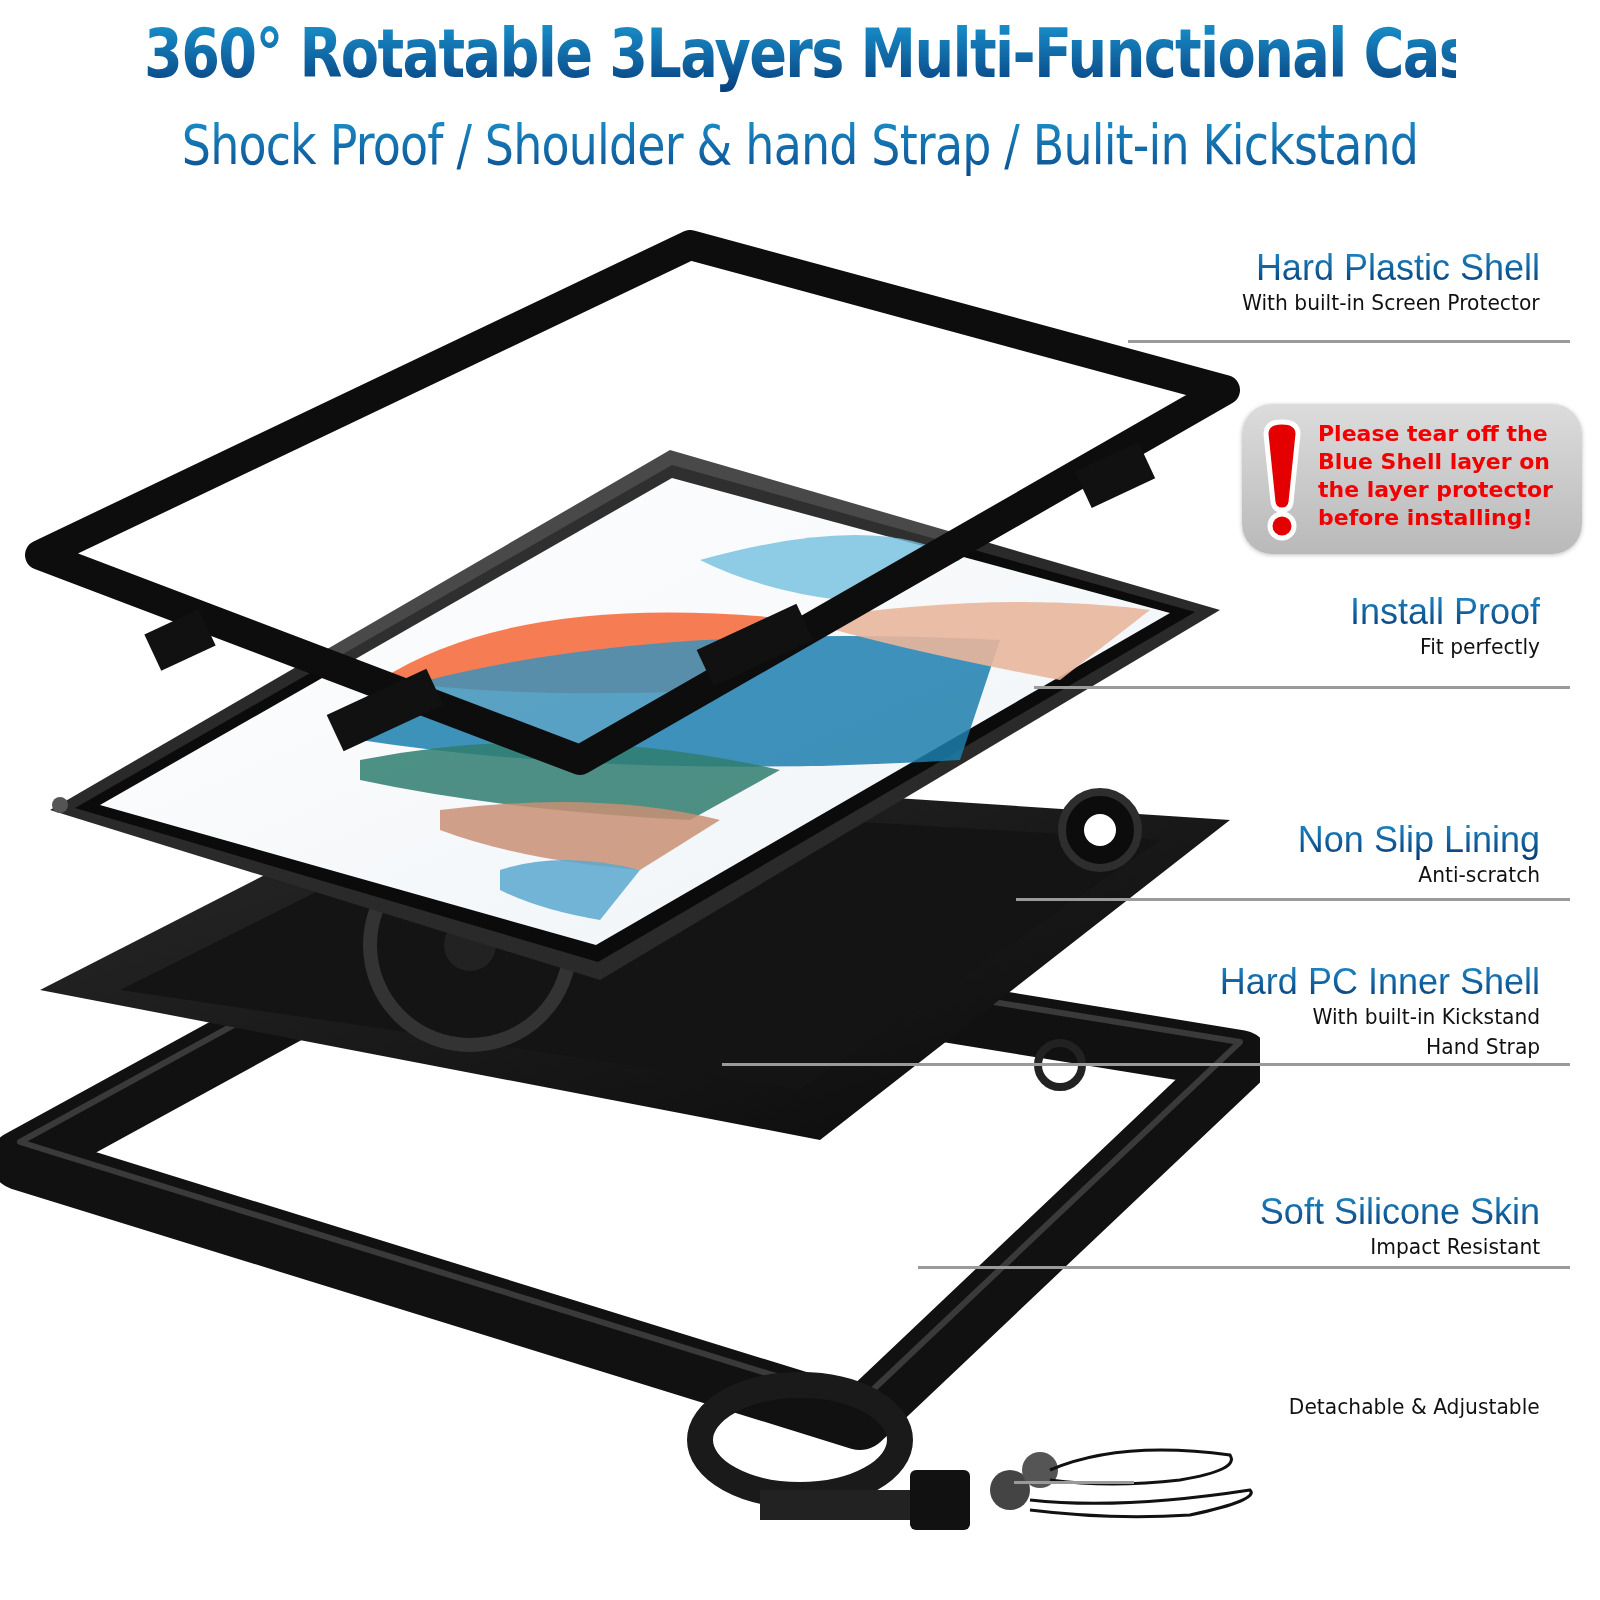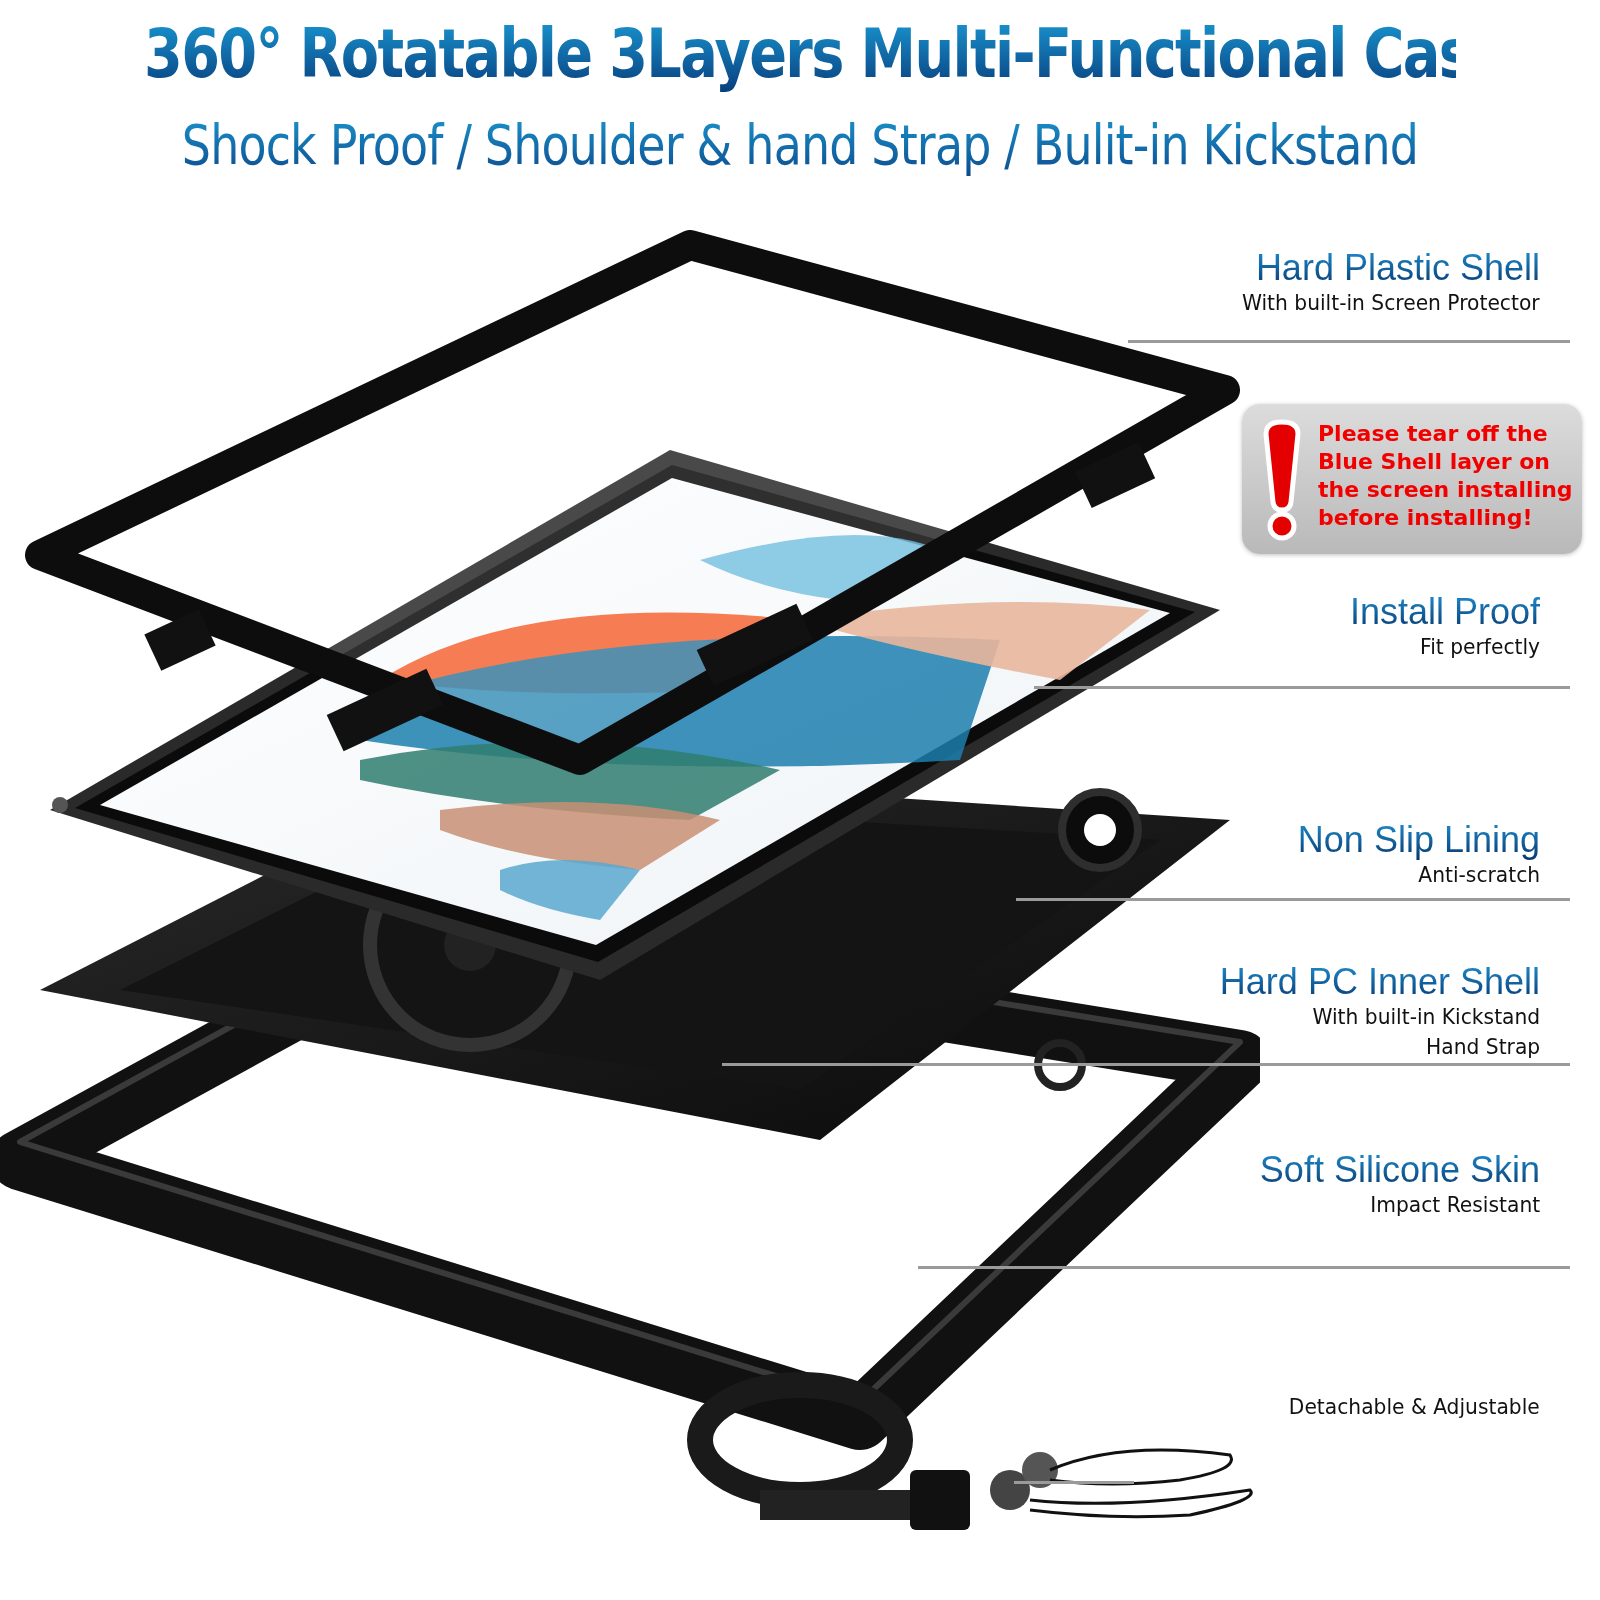--- a/index.html
+++ b/index.html
@@ -3,21 +3,21 @@
 <meta charset="utf-8">
 <style>
   html, body { margin:0; padding:0; }
   body { width:1600px; height:1600px; background:#ffffff; position:relative; overflow:hidden; font-family:"Liberation Sans", sans-serif; }
   .title { position:absolute; left:0; top:14px; width:1600px; text-align:center; font-family:"DejaVu Sans", sans-serif; font-weight:bold; font-size:68px; letter-spacing:-2px; transform:scaleX(0.82); transform-origin:center; color:#0d4f94; background:linear-gradient(#1a9ad4, #083d7c); -webkit-background-clip:text; background-clip:text; -webkit-text-fill-color:transparent; white-space:nowrap; }
   .subtitle { position:absolute; left:0; top:112px; width:1600px; text-align:center; font-family:"DejaVu Sans", sans-serif; font-size:56px; letter-spacing:-1px; transform:scaleX(0.82); transform-origin:center; background:linear-gradient(#1b97cf, #0c4a8c); -webkit-background-clip:text; background-clip:text; -webkit-text-fill-color:transparent; white-space:nowrap; }
   .feature { position:absolute; right:60px; text-align:right; }
   .feature .fh { font-family:"Liberation Sans", sans-serif; font-weight:normal; font-size:36px; line-height:40px; background:linear-gradient(#1f8fd0, #07376f); -webkit-background-clip:text; background-clip:text; -webkit-text-fill-color:transparent; white-space:nowrap; }
   .feature .fs { font-family:"DejaVu Sans", sans-serif; font-size:22px; line-height:30px; color:#111; white-space:nowrap; transform:scaleX(0.92); transform-origin:right; }
   .leader { position:absolute; height:3px; background:#9a9a9a; }
-  .warn { position:absolute; left:1242px; top:404px; width:340px; height:150px; border-radius:18px; background:linear-gradient(#dcdcdc, #b9b9b9); box-shadow:0 1px 4px rgba(0,0,0,0.25); }
+  .warn { position:absolute; left:1242px; top:404px; width:340px; height:150px; border-radius:30px; background:linear-gradient(#dcdcdc, #b9b9b9); box-shadow:0 1px 4px rgba(0,0,0,0.25); }
   .warn .bang { position:absolute; left:18px; top:14px; width:44px; height:124px; }
   .warn .wtext { position:absolute; left:76px; top:16px; font-family:"DejaVu Sans", sans-serif; font-weight:bold; font-size:22px; line-height:28px; color:#f20000; white-space:nowrap; }
   .product { position:absolute; left:0; top:230px; width:1260px; height:1370px; }
 </style>
 </head>
 <body>
 
 <div class="title">360° Rotatable 3Layers Multi-Functional Case</div>
 <div class="subtitle">Shock Proof / Shoulder &amp; hand Strap / Bulit-in Kickstand</div>
 
@@ -88,21 +88,21 @@
 <div class="leader" style="left:1128px; top:340px; width:442px;"></div>
 
 <div class="warn">
   <svg class="bang" viewBox="0 0 44 124">
     <path d="M6 16 Q6 4 22 4 Q38 4 38 16 L31 84 Q30 92 22 92 Q14 92 13 84 Z" fill="#e40000" stroke="#fff" stroke-width="5"></path>
     <circle cx="22" cy="108" r="12" fill="#e40000" stroke="#fff" stroke-width="5"></circle>
   </svg>
   <div class="wtext">
     <div>Please tear off the</div>
     <div>Blue Shell layer on</div>
-    <div>the screen installing</div>
+    <div>the layer protector</div>
     <div>before installing!</div>
   </div>
 </div>
 
 <div class="feature" style="top:592px;">
   <div class="fh">Install Proof</div>
   <div class="fs">Fit perfectly</div>
 </div>
 <div class="leader" style="left:1034px; top:686px; width:536px;"></div>
 
@@ -112,21 +112,21 @@
 </div>
 <div class="leader" style="left:1016px; top:898px; width:554px;"></div>
 
 <div class="feature" style="top:962px;margin-left:28px;">
   <div class="fh">Hard PC Inner Shell</div>
   <div class="fs">With built-in Kickstand</div>
   <div class="fs">Hand Strap</div>
 </div>
 <div class="leader" style="left:722px; top:1063px; width:848px;"></div>
 
-<div class="feature" style="top:1150px;margin-left:44px;">
+<div class="feature" style="top:1192px;margin-left:44px;">
   <div class="fh">Soft Silicone Skin</div>
   <div class="fs">Impact Resistant</div>
 </div>
 <div class="leader" style="left:918px; top:1266px; width:652px;"></div>
 
 <div class="feature" style="top:1392px;">
   <div class="fs">Detachable &amp; Adjustable</div>
 </div>
 <div class="leader" style="left:1014px; top:1481px; width:120px;"></div>
 

